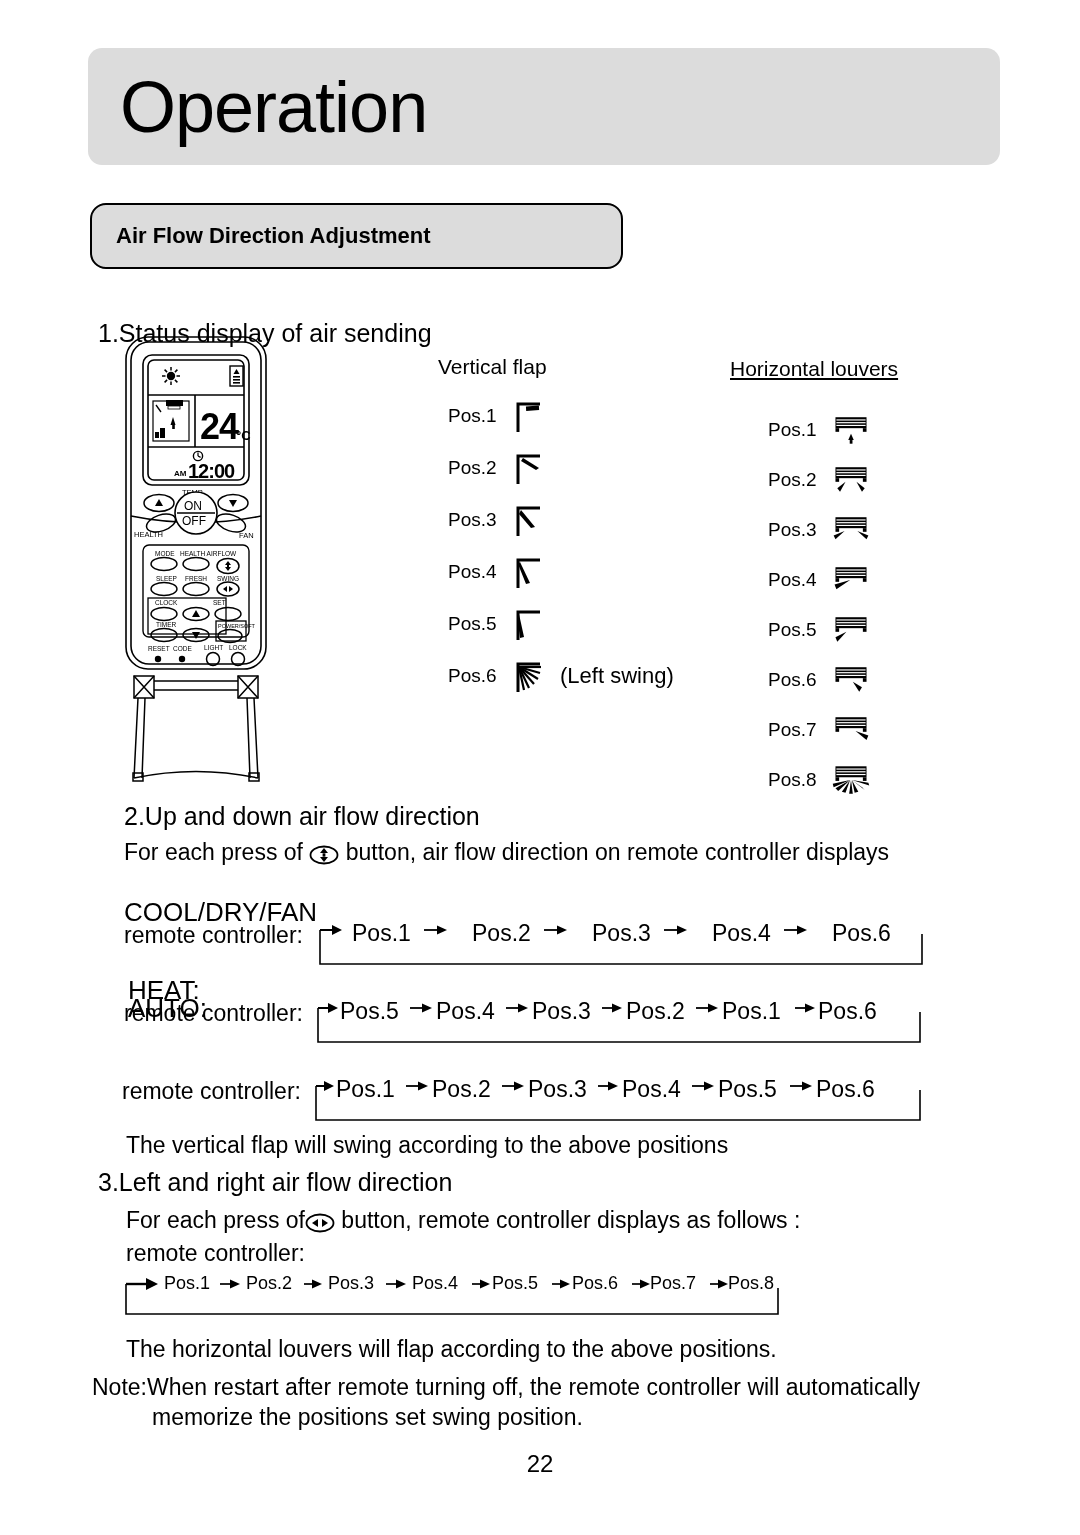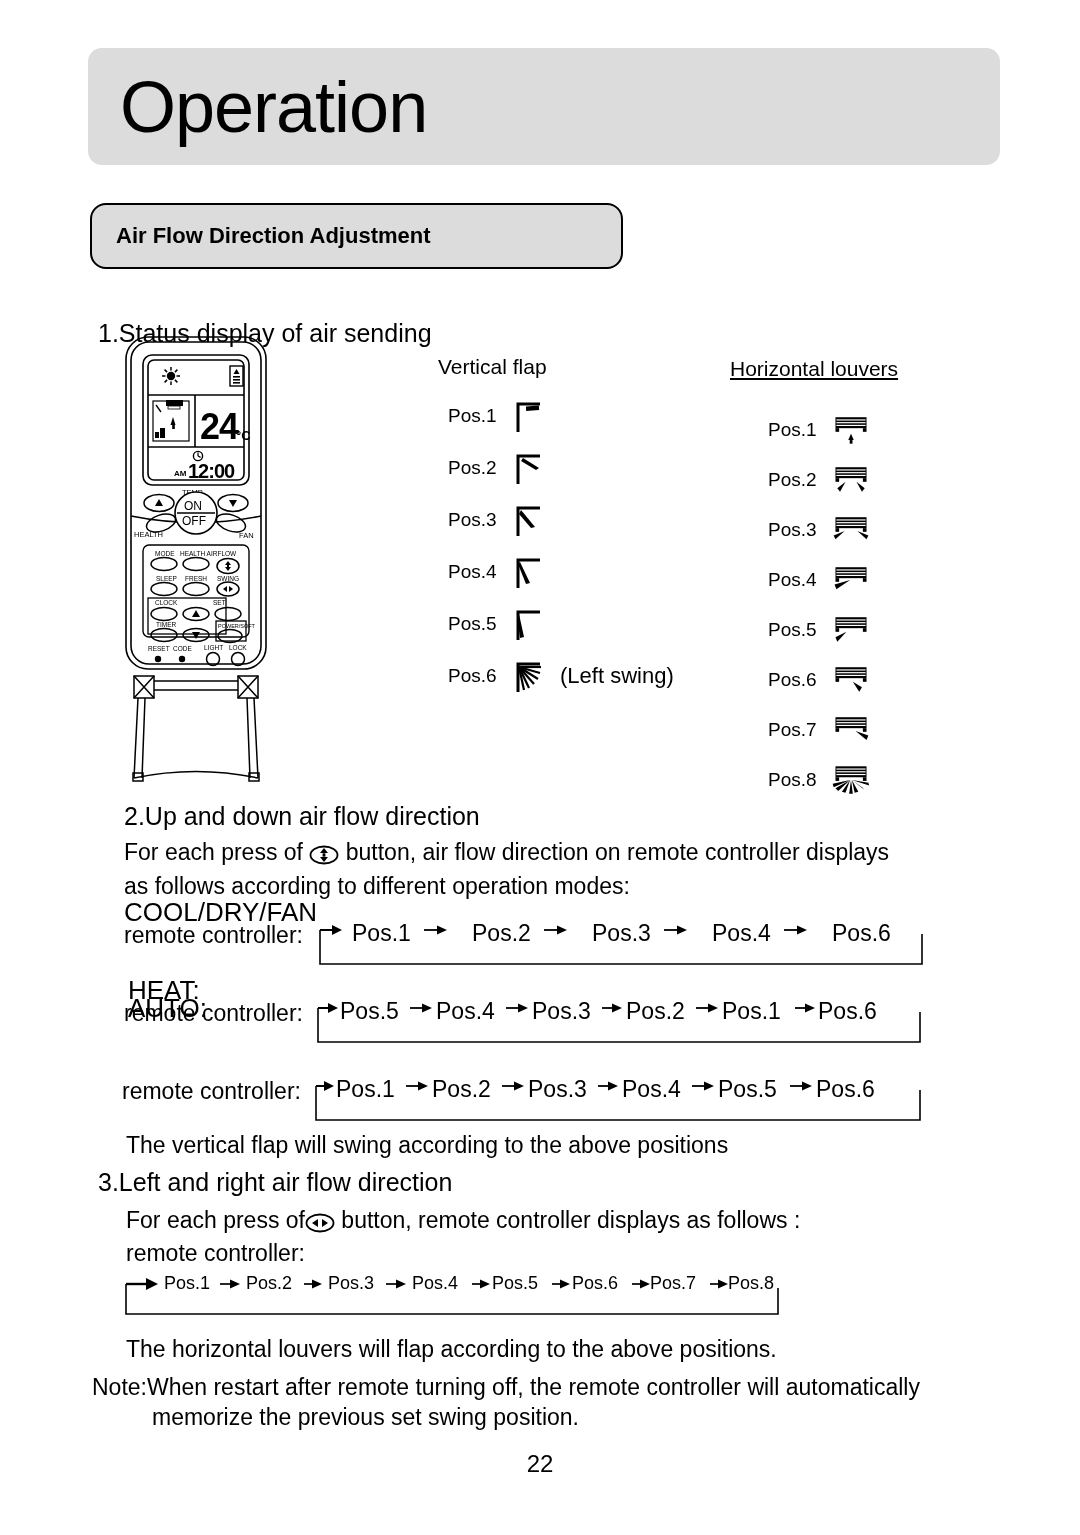--- a/index.html
+++ b/index.html
@@ -559,21 +559,20 @@
   <span>For each press of</span>
   <span class="inline-btn-icon">
     <svg width="30" height="22" viewBox="0 0 30 22">
       <ellipse cx="15" cy="11" rx="13.5" ry="8.5" fill="none" stroke="#000" stroke-width="1.8"></ellipse>
       <polygon points="15,4 19,9 11,9" fill="#000"></polygon>
       <polygon points="15,18 11,13 19,13" fill="#000"></polygon>
       <rect x="13.6" y="9.3" width="2.8" height="3.4" fill="#000"></rect>
     </svg>
   </span>
   <span>button, air flow direction on remote controller displays</span>
-  <span style="display:block;">as follows according to different operation modes:</span>
 </div>
 
 <div class="seq-block" style="left:0; top:0;">
   <div class="seq-mode" style="left:124px; top:897px;">COOL/DRY/FAN</div>
   <div class="seq-prefix" style="left:124px; top:922px;">remote controller:</div>
   <div class="seq-diagram" style="left:312px; top:912px;">
     <svg width="630" height="62" viewBox="0 0 630 62">
       <g stroke="#000" stroke-width="1.6" fill="none">
         <path d="M8 18 L8 52 L610 52 L610 22"></path>
       </g>
@@ -710,15 +709,15 @@
 <div class="small-label" style="left:328px; top:1273px;">Pos.3</div>
 <div class="small-label" style="left:412px; top:1273px;">Pos.4</div>
 <div class="small-label" style="left:492px; top:1273px;">Pos.5</div>
 <div class="small-label" style="left:572px; top:1273px;">Pos.6</div>
 <div class="small-label" style="left:650px; top:1273px;">Pos.7</div>
 <div class="small-label" style="left:728px; top:1273px;">Pos.8</div>
 
 <div class="btext" style="left:126px; top:1336px;">The horizontal louvers will flap according to the above positions.</div>
 
 <div class="btext" style="left:92px; top:1374px;">Note:When restart after remote turning off, the remote controller will automatically</div>
-<div class="btext" style="left:152px; top:1404px;">memorize the previous set swing position.</div>
+<div class="btext" style="left:152px; top:1404px;">memorize the positions set swing position.</div>
 
 <div class="page-number">22</div>
 
 </body></html>

